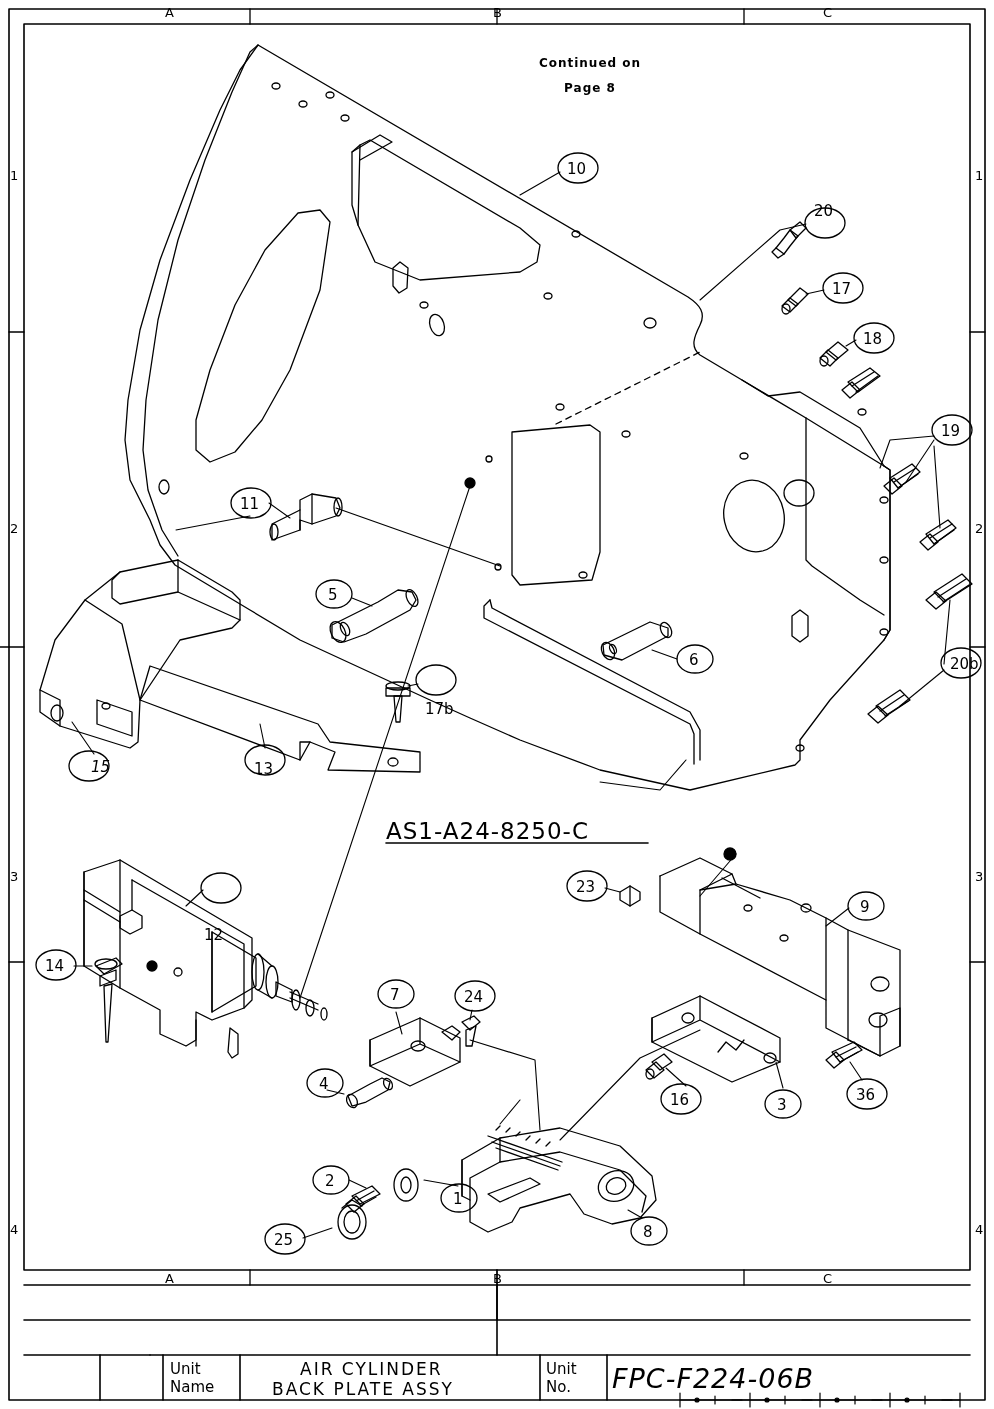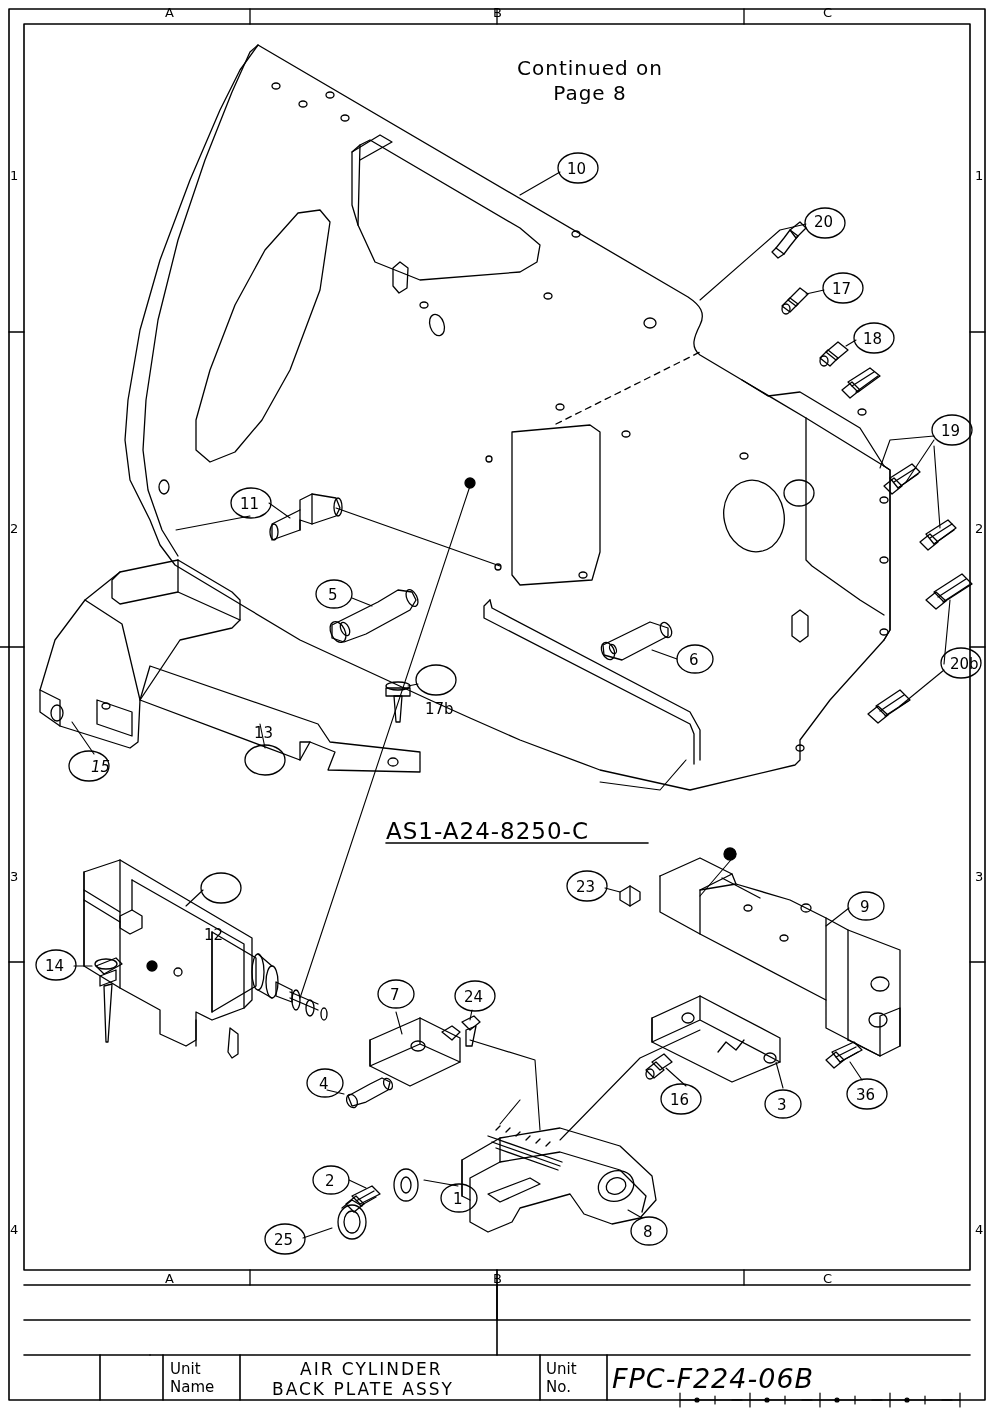--- a/index.html
+++ b/index.html
@@ -1,21 +1,21 @@
 <!DOCTYPE html>
 <html><head>
 <meta charset="utf-8">
 <style>
   html,body{margin:0;padding:0;background:#fff;}
   body{font-family:"DejaVu Sans",sans-serif;}
   #sheet{position:relative;width:994px;height:1409px;background:#fff;overflow:hidden;}
   svg{display:block;}
   .txt{position:absolute;font-family:"DejaVu Sans",sans-serif;color:#000;white-space:pre;}
   .zone{font-size:13px;}
-  .cont{font-size:20px;text-align:center;line-height:1.25;letter-spacing:1px;}
+  .cont{font-size:12px;text-align:center;line-height:1.25;letter-spacing:1px;font-weight:bold;}
   .partno{font-size:23px;letter-spacing:1px;}
   .tb{font-size:17px;line-height:1.15;letter-spacing:.5px;}
   .tbbig{font-size:27px;letter-spacing:1px;font-style:italic;}
   .tbsmall{font-size:15px;line-height:1.1;}
   .balloon-t{font-size:15px;}
 </style>
 </head>
 <body>
 
 <div id="sheet">
@@ -423,30 +423,30 @@
   <div class="txt balloon-t" style="left:777px;top:1096px;">3</div>
   <div class="txt balloon-t" style="left:319px;top:1075px;">4</div>
   <div class="txt balloon-t" style="left:328px;top:586px;">5</div>
   <div class="txt balloon-t" style="left:689px;top:651px;">6</div>
   <div class="txt balloon-t" style="left:390px;top:986px;">7</div>
   <div class="txt balloon-t" style="left:643px;top:1223px;">8</div>
   <div class="txt balloon-t" style="left:860px;top:898px;">9</div>
   <div class="txt balloon-t" style="left:567px;top:160px;">10</div>
   <div class="txt balloon-t" style="left:240px;top:495px;">11</div>
   <div class="txt balloon-t" style="left:204px;top:880px;margin-top:46px;">12</div>
-  <div class="txt balloon-t" style="left:254px;top:724px;">13</div>
+  <div class="txt balloon-t" style="left:254px;top:760px;">13</div>
   <div class="txt balloon-t" style="left:45px;top:957px;">14</div>
   <div class="txt balloon-t" style="left:91px;top:758px;font-style:italic;">15</div>
   <div class="txt balloon-t" style="left:670px;top:1091px;">16</div>
   <div class="txt balloon-t" style="left:832px;top:280px;">17</div>
   <div class="txt balloon-t" style="left:425px;top:700px;">17b</div>
   <div class="txt balloon-t" style="left:863px;top:330px;">18</div>
   <div class="txt balloon-t" style="left:941px;top:422px;">19</div>
   <div class="txt balloon-t" style="left:950px;top:655px;">20b</div>
-  <div class="txt balloon-t" style="left:814px;top:213px;">20</div>
+  <div class="txt balloon-t" style="left:814px;top:202px;">20</div>
   <div class="txt balloon-t" style="left:856px;top:1086px;">36</div>
   <div class="txt balloon-t" style="left:576px;top:878px;">23</div>
   <div class="txt balloon-t" style="left:464px;top:988px;">24</div>
   <div class="txt balloon-t" style="left:274px;top:1231px;">25</div>
 
   <div class="txt tbsmall" style="left:170px;top:1361px;">Unit</div>
   <div class="txt tbsmall" style="left:170px;top:1379px;">Name</div>
   <div class="txt tb" style="left:300px;top:1360px;letter-spacing:2px;">AIR CYLINDER</div>
   <div class="txt tb" style="left:272px;top:1380px;letter-spacing:2px;">BACK PLATE ASSY</div>
   <div class="txt tbsmall" style="left:546px;top:1361px;">Unit</div>

